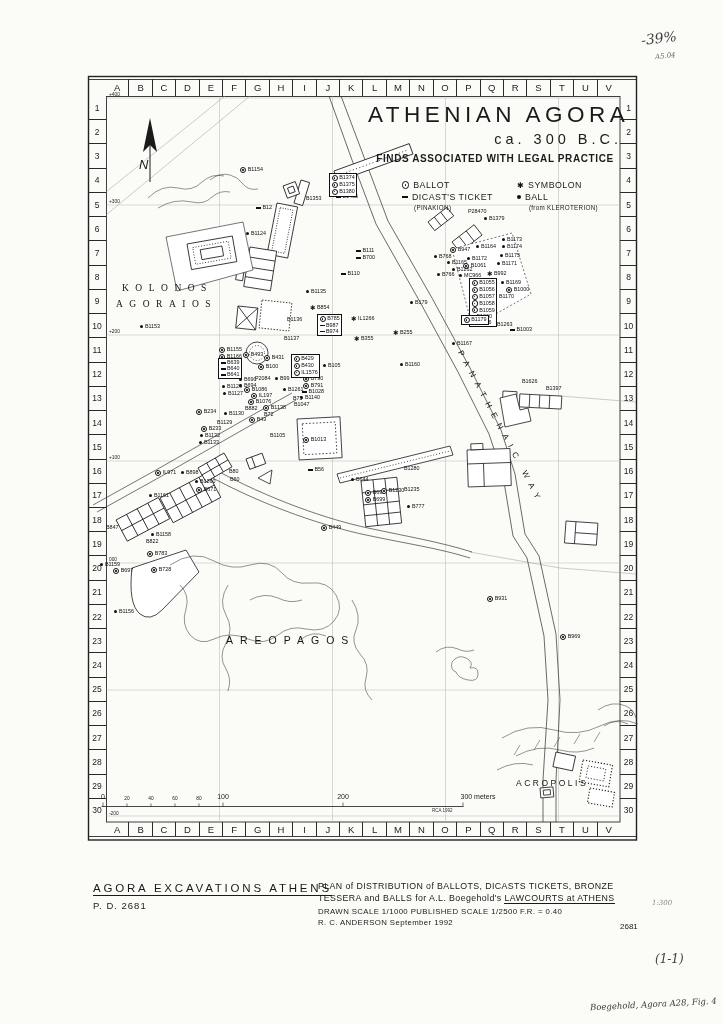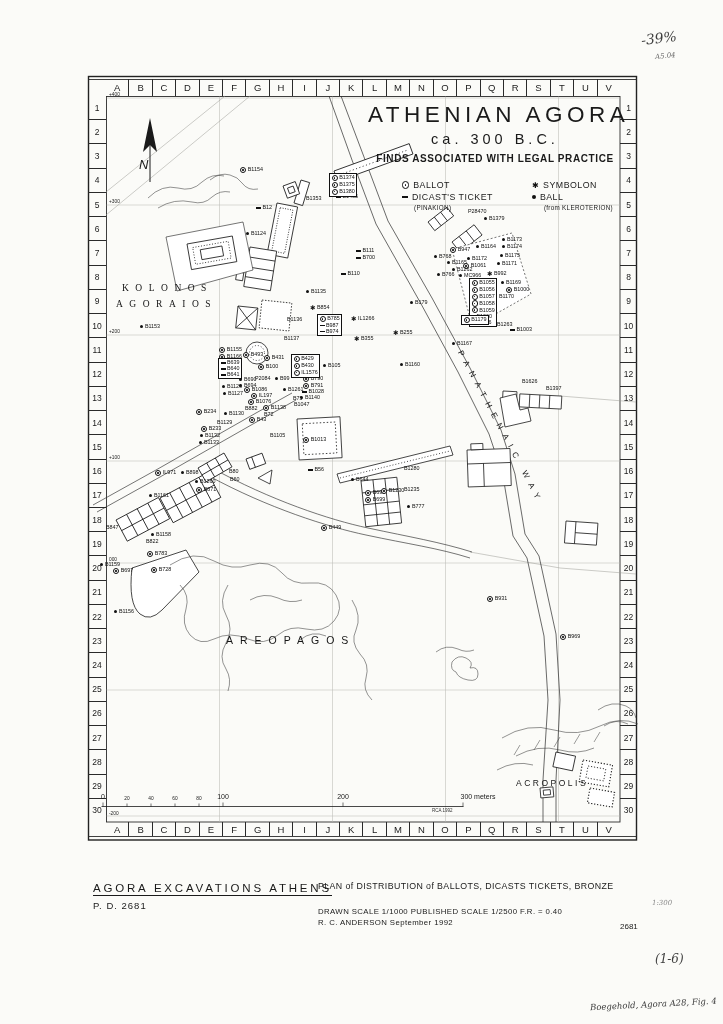--- a/index.html
+++ b/index.html
@@ -30,23 +30,23 @@
   .sym-ball{width:3.4px;height:3.4px;background:#111;border-radius:50%;}
   .sym-ticket{width:5px;height:1.8px;background:#111;}
   .sym-symbolon{font-size:6.5px;line-height:4px;color:#111;width:auto;}
   .mbox{position:absolute;border:0.9px solid #111;background:#fff;padding:1px 1.5px;display:flex;
         flex-direction:column;gap:0.6px;transform:translate(0,-2px);}
   .mbox .marker{position:static;transform:none;}
 
   
   #titleblock{left:368px;top:102px;width:254px;text-align:center;}
   .t1{font-size:22.5px;letter-spacing:4.5px;font-weight:400;white-space:nowrap;}
-  .t2{font-size:14.5px;letter-spacing:4px;margin-top:3px;}
+  .t2{font-size:14.5px;letter-spacing:4px;margin-top:3px;text-align:right;}
   .t3{font-size:10px;letter-spacing:0.6px;margin-top:6px;white-space:nowrap;font-weight:bold;}
-  #legend{left:402px;top:180px;display:flex;gap:39px;}
+  #legend{left:402px;top:180px;display:flex;gap:24px;}
   .lgcol{display:flex;flex-direction:column;gap:2px;}
   .lgrow{display:flex;align-items:center;gap:4px;font-size:8.8px;letter-spacing:0.5px;white-space:nowrap;}
   .lgsub{font-size:6.3px;margin-left:12px;letter-spacing:0.3px;}
   #legend .sym-ballot{width:5.2px;height:5.2px;}
   #legend .sym-ball{width:4px;height:4px;}
   #legend .sym-ticket{width:6px;height:2.2px;}
   #legend .sym-symbolon{font-size:8px;line-height:5px;}
 
   
   .region{position:absolute;white-space:nowrap;color:#161616;}
@@ -940,22 +940,23 @@
       <div class="sclab s" style="left: 199px; top: 796px;">80</div>
       <div class="sclab" style="left: 223px; top: 793px;">100</div>
       <div class="sclab" style="left: 343px; top: 793px;">200</div>
       <div class="sclab" style="left: 478px; top: 793px;">300 meters</div>
       <div class="sccredit" style="left: 432px; top: 808px;">RCA 1992</div>
     </div>
 
   <div class="abs" id="cap-head">AGORA EXCAVATIONS ATHENS</div>
   <div class="abs" id="cap-pd">P. D. 2681</div>
   <div class="abs" id="cap-l1">PLAN of DISTRIBUTION of BALLOTS, DICASTS TICKETS, BRONZE</div>
+  <div class="abs" id="cap-l2"><span>TESSERA and BALLS for A.L. Boegehold's </span><u>LAWCOURTS at ATHENS</u></div>
   <div class="abs" id="cap-l3">DRAWN SCALE 1/1000    PUBLISHED SCALE 1/2500    F.R. = 0.40</div>
   <div class="abs" id="cap-l4">R. C. ANDERSON    September 1992</div>
   <div class="abs" id="cap-num">2681</div>
 
   <div class="hand" id="hw-pct">-39%</div>
   <div class="hand" id="hw-code">A5.04</div>
   <div class="hand" id="hw-ratio">1:300</div>
-  <div class="hand" id="hw-series">(1-6)</div>
+  <div class="hand" id="hw-series">(1-1)</div>
   <div class="hand" id="hw-cite">Boegehold, Agora A28, Fig. 4</div>
 </div>
 
 </body></html>

